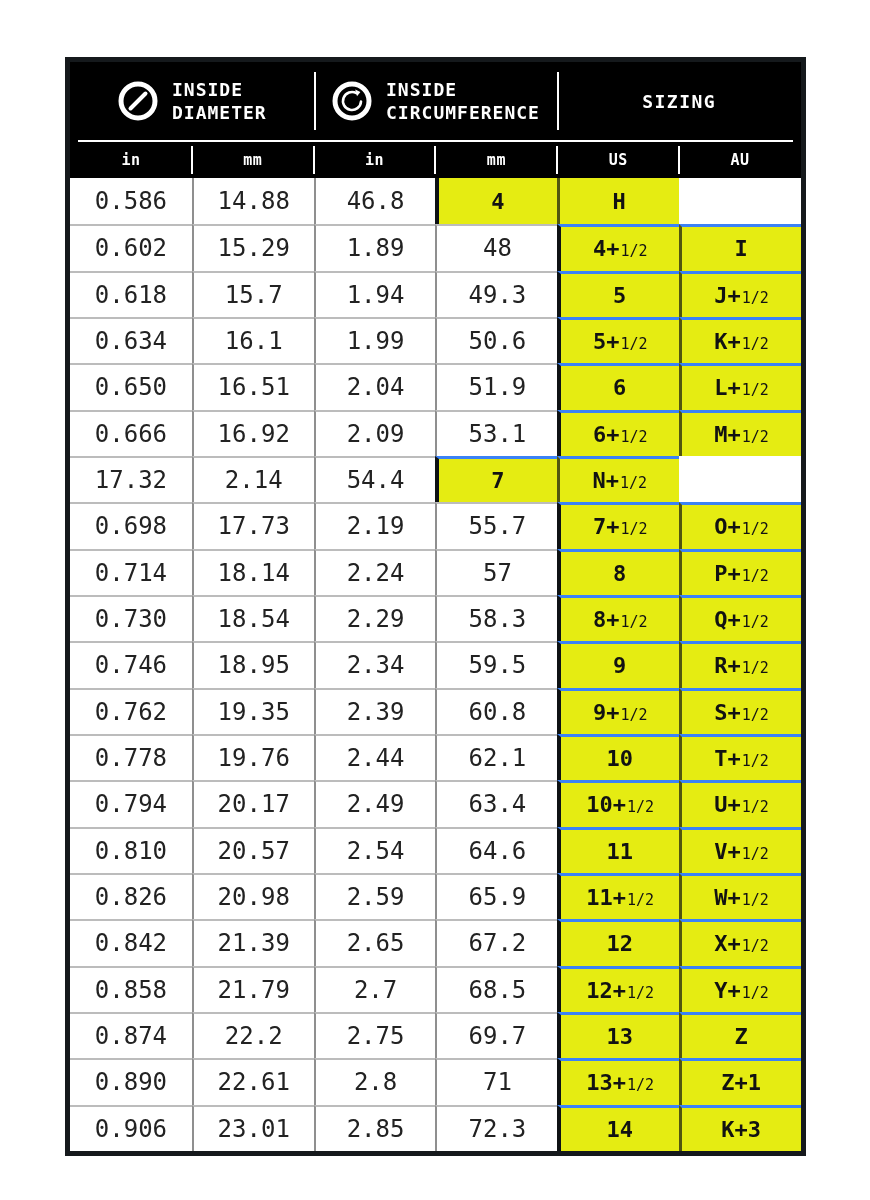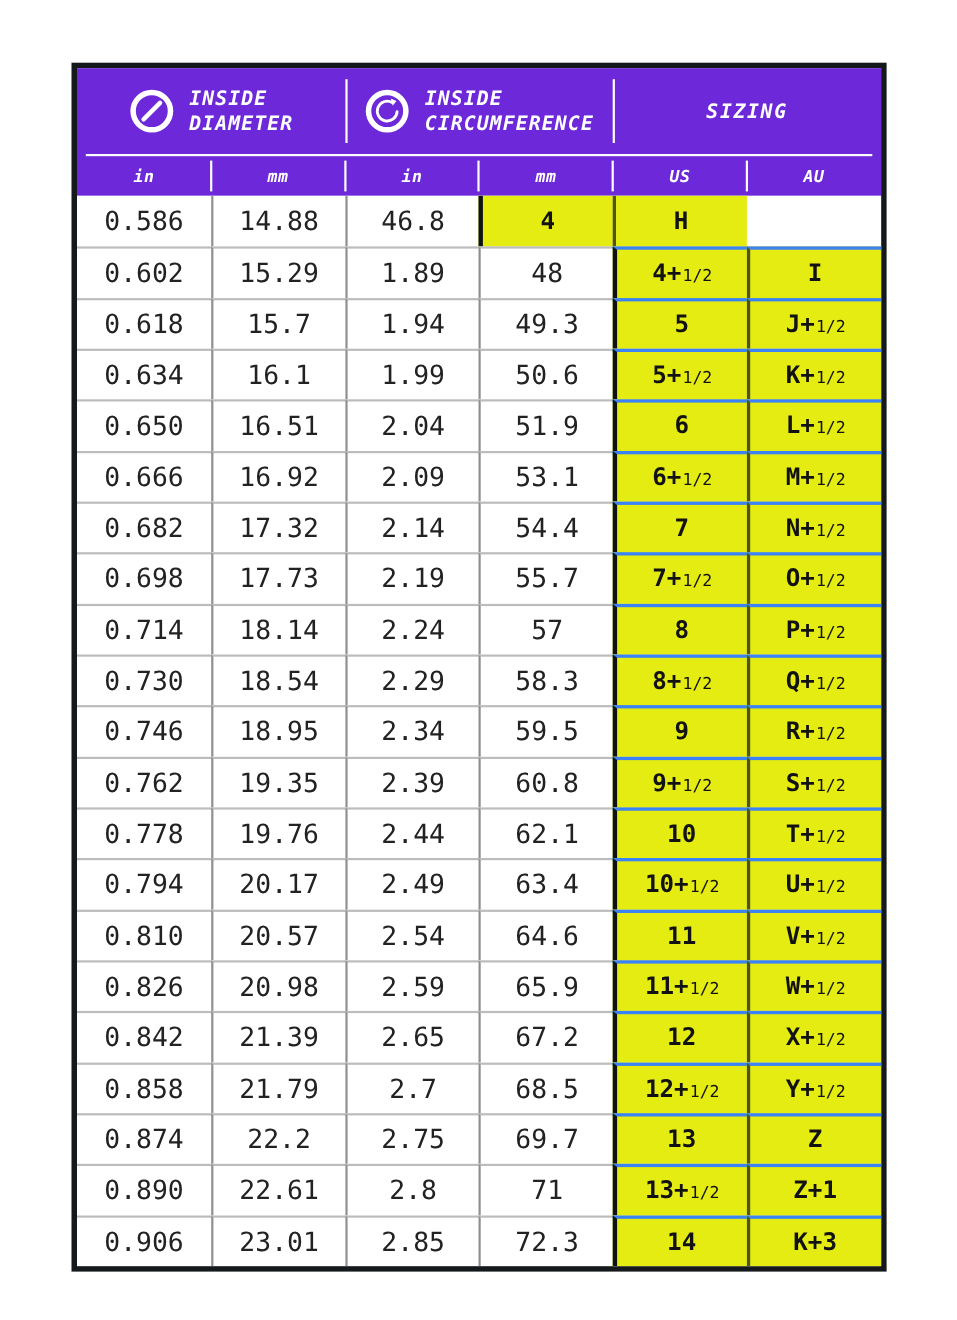--- a/index.html
+++ b/index.html
@@ -7,21 +7,21 @@
   .page {
     position:relative; width:870px; height:1200px; background:#ffffff;
     font-family:"DejaVu Sans Mono", monospace; overflow:hidden;
   }
   .chart {
     position:absolute; left:65px; top:57px; width:741px; height:1099px;
     border:5px solid #15191c; background:#ffffff;
     display:flex; flex-direction:column;
   }
   
-  .head-dark { background:#6d28d9; flex:0 0 auto;font-style:italic; }
+  .head-dark { background:#000000; flex:0 0 auto; }
   .header { height:78px; display:flex; align-items:center; position:relative; }
   .hsec {
     width:33.3333%; height:100%; display:flex; align-items:center; justify-content:center;
     gap:13px; color:#ffffff;
   }
   .hsec .lines { font-weight:bold; font-size:18px; line-height:23px; letter-spacing:1px; text-align:left; }
   .hsec .solo  { font-weight:bold; font-size:18px; letter-spacing:1.5px; }
   .hdiv { position:absolute; top:10px; bottom:10px; width:2px; background:#ffffff; }
   .hdiv.d1 { left:33.3333%; } .hdiv.d2 { left:66.6666%; }
   .hsep { height:2px; background:#ffffff; margin:0 8px; }
@@ -225,23 +225,20 @@
     <div class="cell y us">
       <span class="val"><span>6+</span><span class="frac">1/2</span></span>
     </div>
     <div class="cell y au">
       <span class="val"><span>M+</span><span class="frac">1/2</span></span>
     </div>
   </div>
 
   <div class="row">
     <div class="cell w">
-      <span class="val">0.682</span>
-    </div>
-    <div class="cell w">
       <span class="val">17.32</span>
     </div>
     <div class="cell w">
       <span class="val">2.14</span>
     </div>
     <div class="cell w">
       <span class="val">54.4</span>
     </div>
     <div class="cell y us">
       <span class="val"><span>7</span><span class="frac"></span></span>

